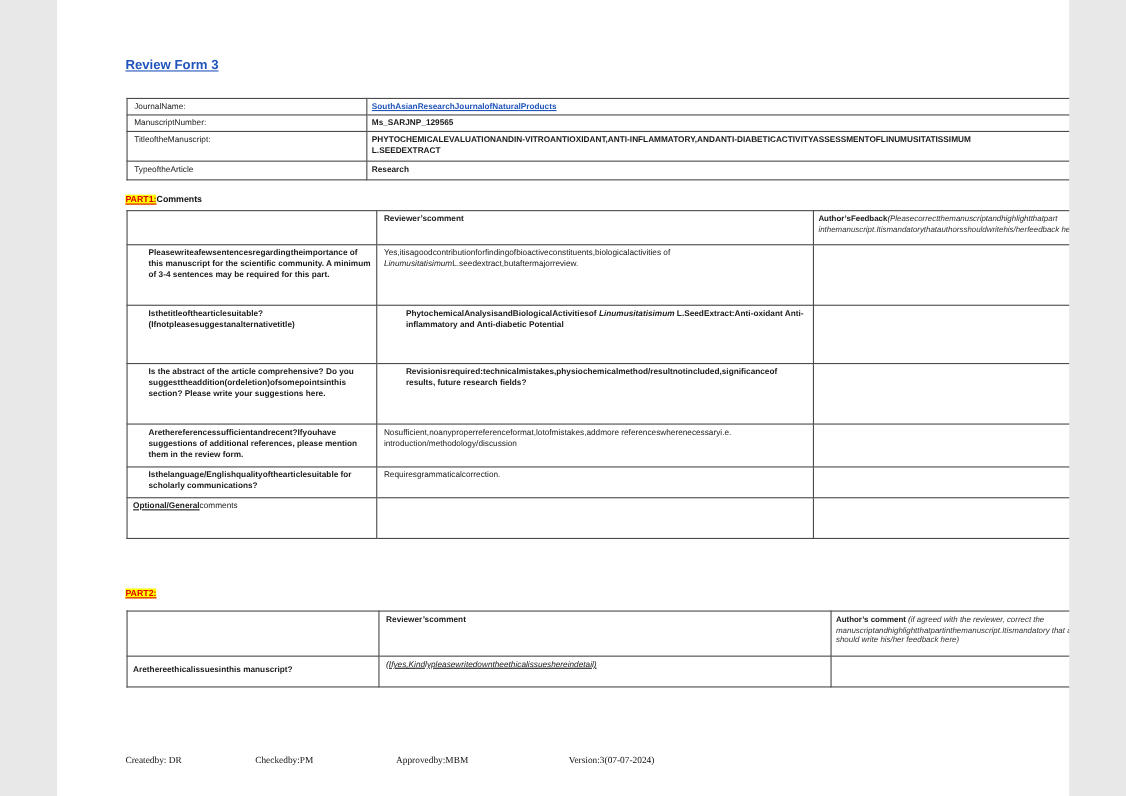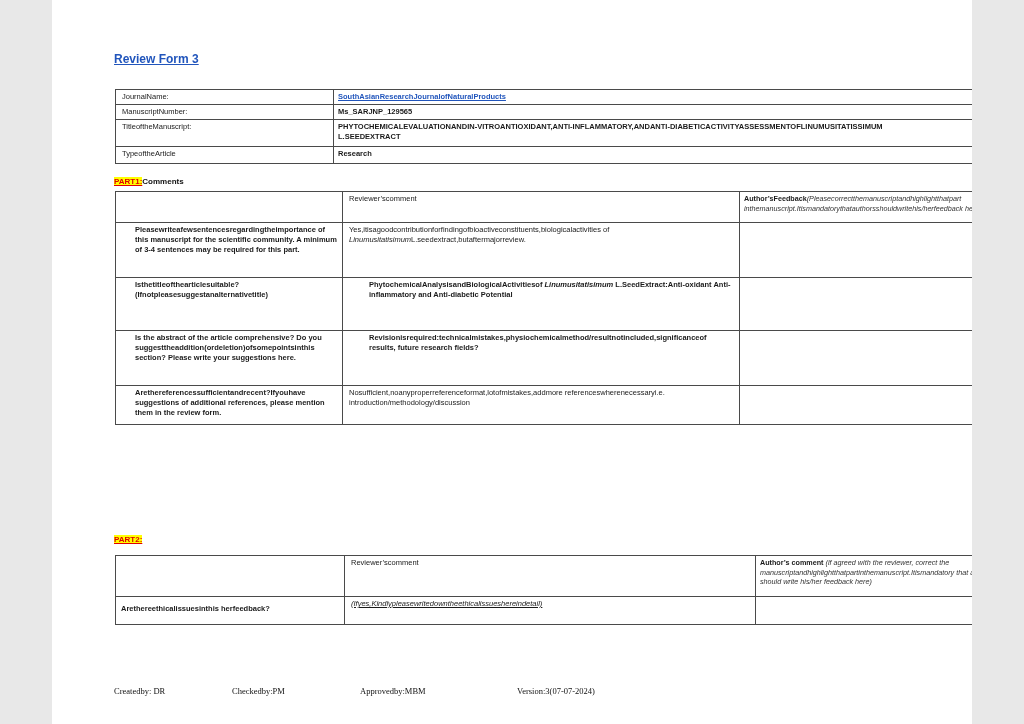--- a/index.html
+++ b/index.html
@@ -23,21 +23,21 @@
   .info-table .value { font-weight:bold; white-space:pre-line; }
   .link { color:#2155BC; text-decoration:underline; font-weight:bold; cursor:pointer; }
 
   .part-heading { position:absolute; left:62px; font-size:8px; font-weight:bold; }
   .hl { background:#FFFF00; color:#E00000; text-decoration:underline; }
   .part-heading .rest { color:#111; }
 
   .p1 { position:absolute; left:63px; top:191px; width:899px; }
   .p2 { position:absolute; left:63px; top:555px; width:899px; }
 
-  .hdr-reviewer { font-weight:normal; padding-left:6px; }
+  .hdr-reviewer { font-weight:bold; padding-left:6px; }
   .hdr-author { font-size:7.2px; }
   .hdr-author .lbl { font-weight:bold; }
   .hdr-author .note { font-style:italic; color:#333; }
 
   .qcell { padding-left:19px; }
   .qcell .q { font-weight:bold; white-space:pre-line; }
   .qcell-flush { padding-left:5px; }
   .ccell { padding-left:6px; }
   .ccell.indent { padding-left:26px; }
   .c-bold { font-weight:bold; }
@@ -121,42 +121,52 @@
       <td></td>
     </tr>
 
 
     <tr style="height:39px">
       <td class="qcell"><span class="q">Arethereferencessufficientandrecent?Ifyouhave suggestions of additional references, please mention them in the review form.</span></td>
       <td class="ccell"><span>Nosufficient,noanyproperreferenceformat,lotofmistakes,addmore referenceswherenecessaryi.e. introduction/methodology/discussion</span></td>
       <td></td>
     </tr>
 
+    <tr style="height:28px">
+      <td class="qcell"><span class="q">Isthelanguage/Englishqualityofthearticlesuitable for scholarly communications?</span></td>
+      <td class="ccell"><span>Requiresgrammaticalcorrection.</span></td>
+      <td></td>
+    </tr>
 
+    <tr style="height:37px">
+      <td class="qcell-flush"><span class="q c-bold ul">Optional/General</span><span>comments</span></td>
+      <td class="ccell"><span></span></td>
+      <td></td>
+    </tr>
   </tbody>
     </table>
 
   <div class="part-heading" style="top:535px">
     <span class="hl">PART2:</span>
   </div>
 
   <table class="p2">
     <colgroup>
         <col style="width:229px">
         <col style="width:411px">
         <col style="width:259px">
       </colgroup>
     <tbody>
         <tr style="height:41px">
       <td></td>
       <td class="hdr-reviewer">Reviewer’scomment</td>
       <td class="hdr-author"><span class="lbl">Author’s comment</span><span class="note it"> (if agreed with the reviewer, correct the manuscriptandhighlightthatpartinthemanuscript.Itismandatory that authors should write his/her feedback here)</span></td>
     </tr>
     <tr style="height:28px">
-      <td class="qcell-flush"><span class="q c-bold">Arethereethicalissuesinthis herfeedback?</span></td>
+      <td class="qcell-flush"><span class="q c-bold">Arethereethicalissuesinthis manuscript?</span></td>
       <td class="ccell"><span class="c">(Ifyes,Kindlypleasewritedowntheethicalissueshereindetail)</span></td>
       <td></td>
     </tr>
   </tbody>
     </table>
 
   <span class="footer-item" style="left:62px">Createdby: DR</span>
   <span class="footer-item" style="left:180px">Checkedby:PM</span>
   <span class="footer-item" style="left:308px">Approvedby:MBM</span>
   <span class="footer-item" style="left:465px">Version:3(07-07-2024)</span>

